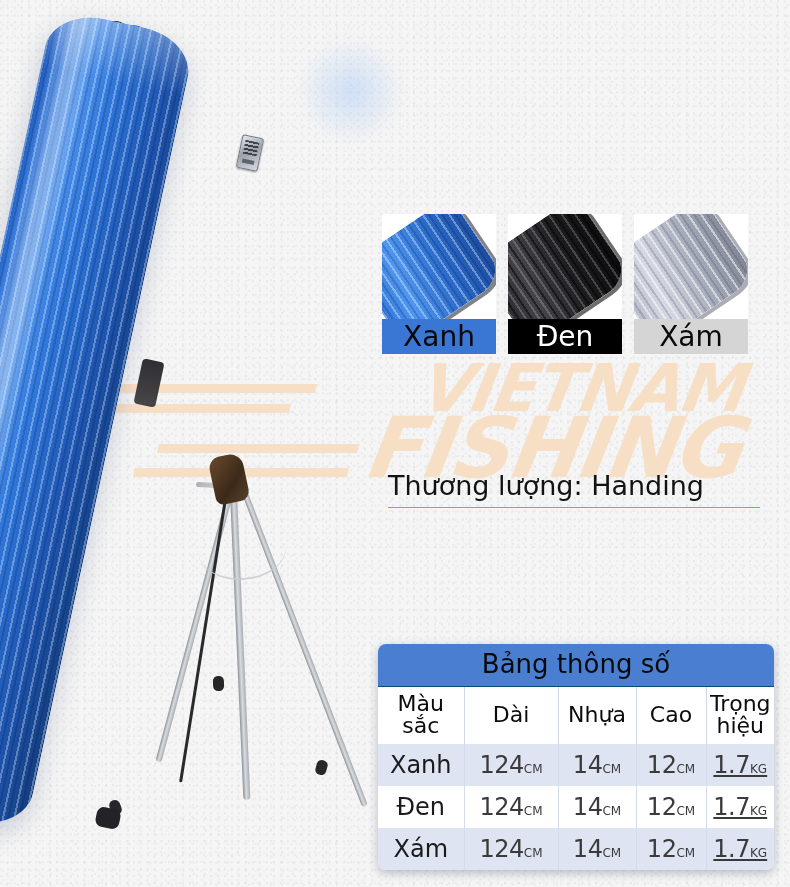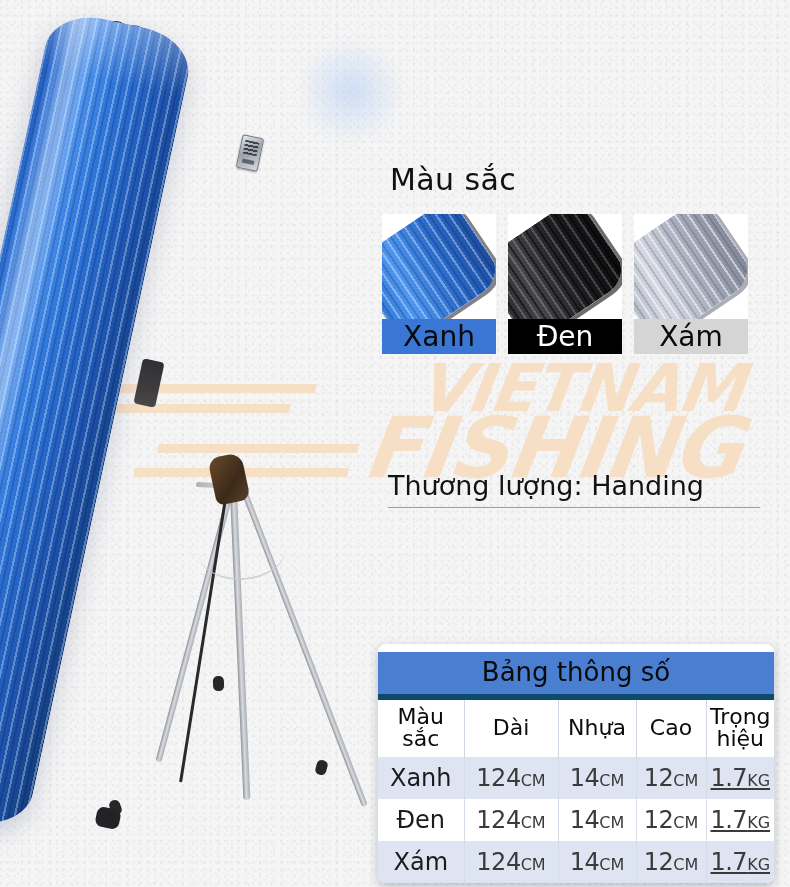--- a/index.html
+++ b/index.html
@@ -210,22 +210,21 @@
   .spec-table{
     position:absolute;left:378px;top:644px;width:396px;
     border-radius:8px;overflow:hidden;z-index:8;
     box-shadow:0 3px 10px rgba(40,50,80,.30);
     background:#fff;
   }
   .tbl-title{
     background:#4a7ed0;color:#0a0a0a;
     font-size:26px;text-align:center;padding:5px 4px 7px;
     font-family:"DejaVu Sans", sans-serif;
-    border-bottom:6px solid #0c4a6e;
-    margin-top:8px;
+    border-bottom:1px solid #0c4a6e;
   }
   table{border-collapse:collapse;width:100%;table-layout:fixed;padding-left:12px;}
   thead th{
     background:#fff;color:#0b0b0b;
     font-size:22px;font-weight:normal;
     font-family:"DejaVu Sans", sans-serif;
     padding:6px 2px;line-height:1.02;
     border-right:1px solid #cfd6e6;
     vertical-align:middle;
   }
@@ -234,21 +233,21 @@
     font-size:24px;color:#1b1b1b;text-align:center;
     font-family:"DejaVu Sans", sans-serif;
     padding:7px 2px;
     border-right:1px solid #d4dbe9;
     white-space:nowrap;
   }
   tbody td:last-child{border-right:none;text-decoration:underline;}
   tbody tr.odd td{background:#dfe4f2;}
   tbody tr.even td{background:#fff;}
   td.val{color:#3a3a3a;letter-spacing:-.5px;}
-  .unit{font-size:16px;letter-spacing:0;}
+  .unit{font-size:12px;letter-spacing:0;}
   .c-color{width:86px;}
   .c-len{width:94px;}
   .c-wid{width:78px;}
   .c-hei{width:70px;}
   .c-wt{width:68px;}
 </style>
 </head>
 <body>
 
 <div id="page">
@@ -290,21 +289,20 @@
       </div>
       <div class="case-strap"></div>
       <div class="case-nub"></div>
       <div class="badge">
         <div class="badge-mark"></div>
         <div class="badge-sub"></div>
       </div>
     </div>
   </div>
 
-  <div class="colors-heading">Màu sắc</div>
 
   <div class="swatches">
     <div class="sw sw-0">
       <div class="sw-img blue"></div>
       <div class="sw-label lbl-blue">Xanh</div>
     </div>
     <div class="sw sw-1">
       <div class="sw-img black"></div>
       <div class="sw-label lbl-black">Đen</div>
     </div>

